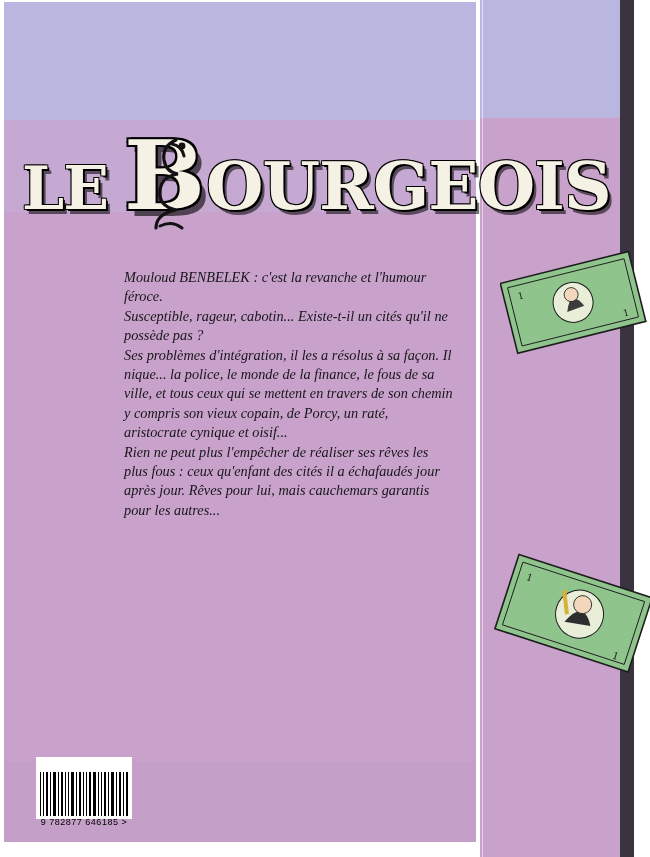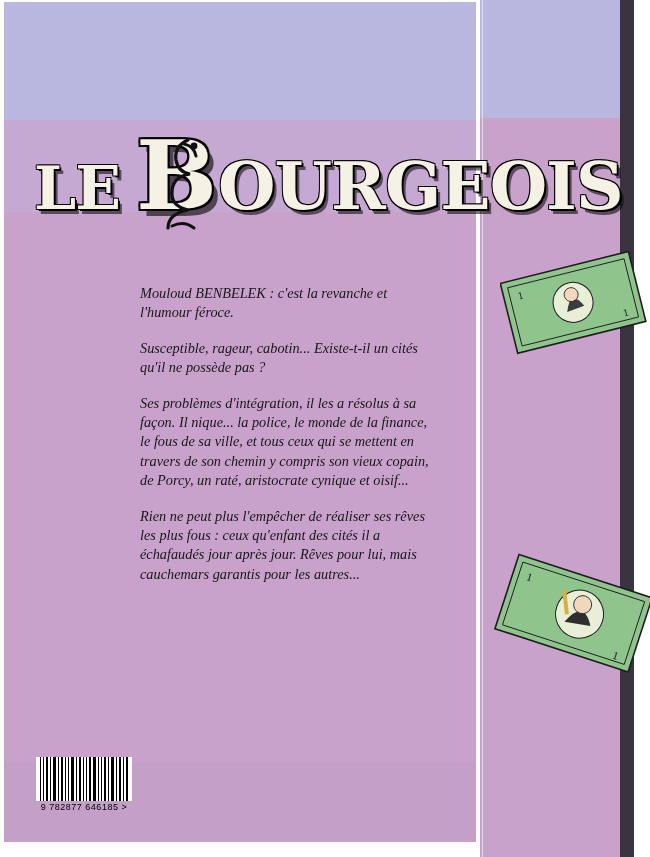--- a/index.html
+++ b/index.html
@@ -76,21 +76,21 @@
     position: absolute;
     left: 482px;
     top: 0;
     width: 1px;
     height: 857px;
     background: rgba(255,255,255,.55);
   }
   
   .title-wrap {
     position: absolute;
-    left: 34px;
+    left: 22px;
     top: 128px;
     width: 430px;
     height: 110px;
   }
   .title {
     font-family: "DejaVu Serif", serif;
     font-weight: bold;
     font-size: 66px;
     letter-spacing: -1px;
     color: #f5f1e4;
@@ -133,38 +133,38 @@
     top: 268px;
     width: 330px;
     font-family: "Liberation Serif", serif;
     font-style: italic;
     font-size: 14.3px;
     line-height: 19.4px;
     color: #16161a;
     text-align: left;
   }
   .blurb p {
-    margin: 16px;
+    margin: 0;
   }
   .blurb .name {
     font-style: italic;
   }
   
   .bill {
     position: absolute;
   }
   
   .barcode-box {
     position: absolute;
     left: 36px;
     top: 757px;
     width: 96px;
-    height: 44px;
-    background: #ffffff;
-    padding: 0 4px 2px 4px;
+    height: 62px;
+    background: #ffffff;
+    padding: 15px 4px 2px 4px;
     box-sizing: border-box;
   }
   .bars {
     height: 44px;
     width: 88px;
     position: relative;
   }
   .bars i {
     position: absolute;
     top: 0;

